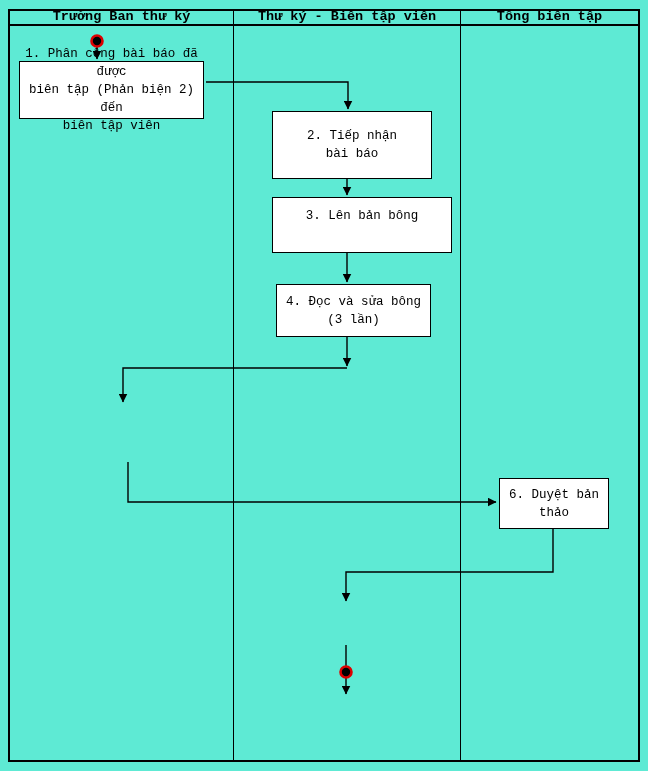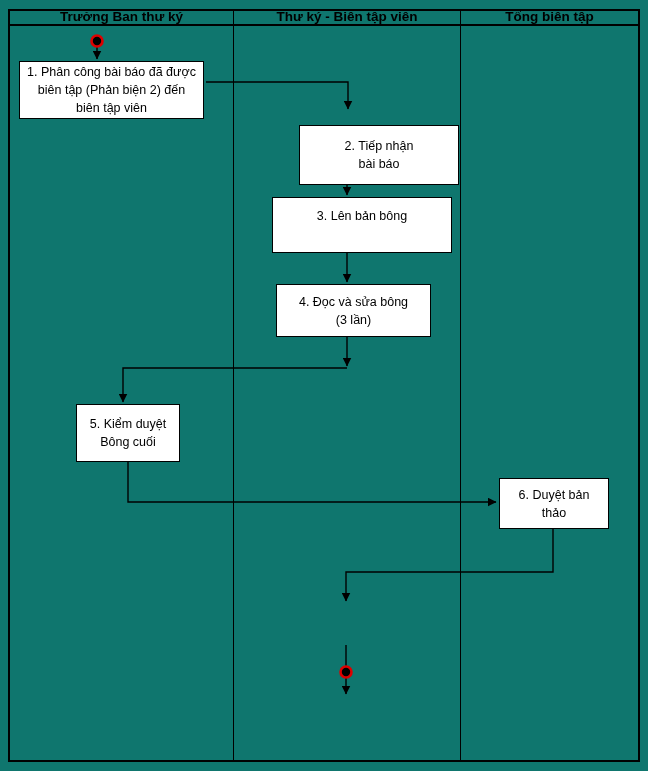--- a/index.html
+++ b/index.html
@@ -1,18 +1,18 @@
 <!DOCTYPE html>
 <html><head>
 <meta charset="utf-8">
 <style>
   html,body { margin:0; padding:0; background:#ffffff; }
   .canvas {
-    position:relative; width:648px; height:771px; background:#0f766e;
-    font-family:Liberation Sans, sans-serif; color:#000000;
+    position:relative; width:648px; height:771px; background:#5eead4;
+    font-family:Liberation Mono, monospace; color:#000000;
     overflow:hidden;
   }
   .frame {
     position:absolute; left:8px; top:9px; width:632px; height:753px;
     border:2px solid #000; box-sizing:border-box;
   }
   .hsep { position:absolute; left:8px; top:24px; width:632px; height:2px; background:#000; }
   .vdiv { position:absolute; top:9px; width:1px; height:753px; background:#000; }
   .lane-label {
     position:absolute; top:9px; height:16px; line-height:15px;
@@ -69,29 +69,27 @@
       <line x1="346" y1="645" x2="346" y2="694" marker-end="url(#arr)"></line>
     </g>
     <circle cx="97" cy="41" r="5.5" fill="#000000" stroke="#dd0000" stroke-width="2.6"></circle>
     <circle cx="346" cy="672" r="5.5" fill="#000000" stroke="#dd0000" stroke-width="2.6"></circle>
   </svg>
 
   <div class="node" style="left:19px; top:61px; width:185px; height:58px;">1. Phân công bài báo đã được
 biên tập (Phản biện 2) đến
 biên tập viên</div>
 
-  <div class="node" style="left:272px; top:125px; width:160px; height:60px;margin-left:27px;">2. Tiếp nhận
+  <div class="node" style="left:272px; top:111px; width:160px; height:68px;">2. Tiếp nhận
 bài báo</div>
 
   <div class="node top-text" style="left:272px; top:197px; width:180px; height:56px;">3. Lên bản bông</div>
 
   <div class="node" style="left:276px; top:284px; width:155px; height:53px;">4. Đọc và sửa bông
 (3 lần)</div>
 
-  <div class="node" style="left:76px; top:404px; width:104px; height:58px;">5. Kiểm duyệt
-Bông cuối</div>
 
   <div class="node" style="left:499px; top:478px; width:110px; height:51px;">6. Duyệt bản
 thảo</div>
 
 
 
 </div>
 
 </body></html>

